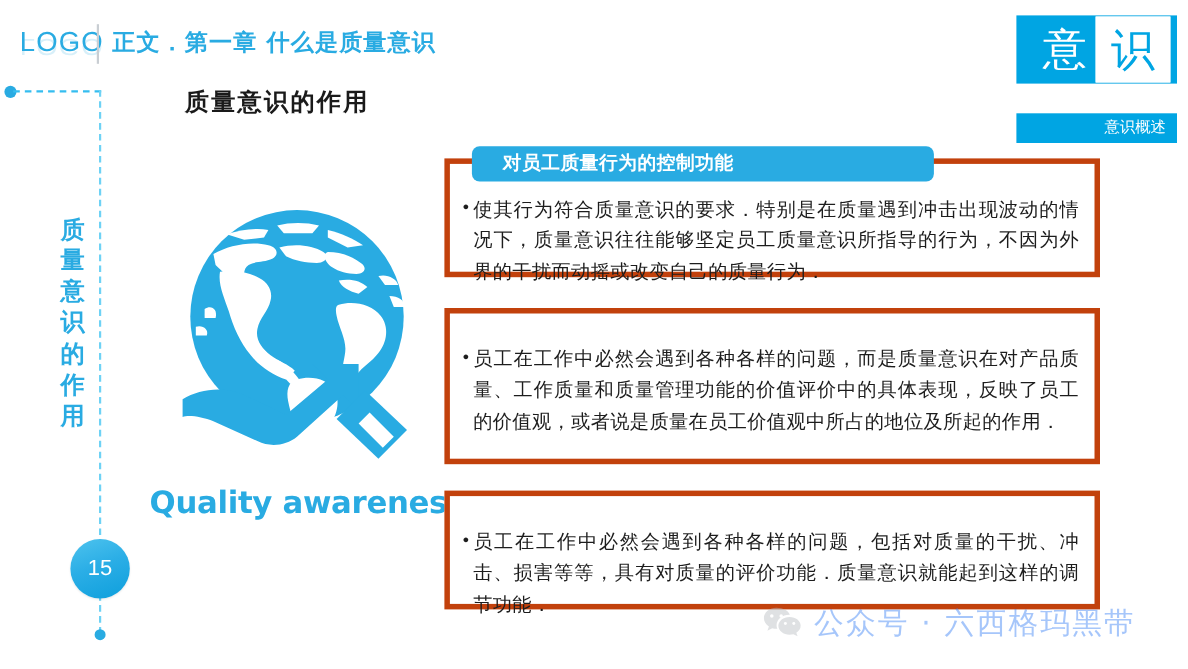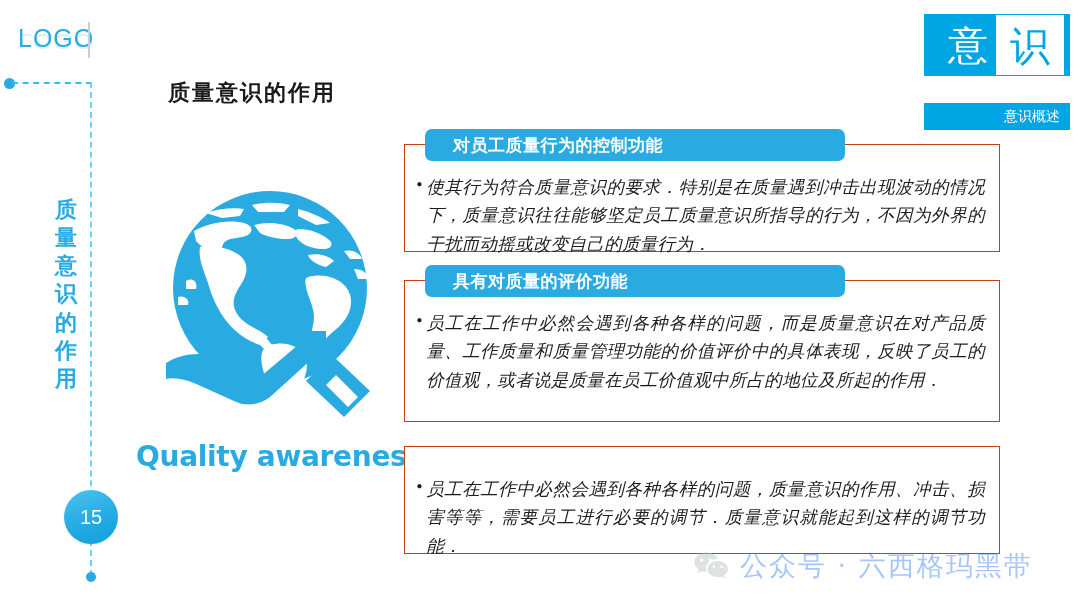--- a/index.html
+++ b/index.html
@@ -229,21 +229,21 @@
     color: #29ABE2;
     letter-spacing: -0.3px;
     white-space: nowrap;
   }
 
   
   .content-box {
     position: absolute;
     left: 404px;
     width: 596px;
-    border: 1px solid #c2410c;
+    border: 5px solid #c2410c;
     box-sizing: border-box;
     background: #ffffff;
   }
   .box-header {
     position: absolute;
     left: 20px;
     top: -16px;
     height: 32px;
     min-width: 420px;
     background: #29ABE2;
@@ -274,21 +274,20 @@
   .bullet-dot {
     flex: 0 0 auto;
     font-size: 15px;
     line-height: 1.62;
     padding-right: 2px;
     color: #1d1d1d;
   }
   .bullet-text {
     flex: 1 1 auto;
     text-align: justify;
-    font-style: italic;
   }
 
   #box-1 { top: 144px; height: 108px; }
   #box-2 { top: 280px; height: 142px; }
   #box-3 { top: 446px; height: 108px; }
 
   
   #watermark {
     position: absolute;
     left: 694px;
@@ -309,20 +308,21 @@
   }
 </style>
 </head>
 <body>
 
 <div id="slide">
 
   <div id="logo-reflection">LOGO</div>
   <div id="logo">LOGO</div>
   <div id="header-divider"></div>
+  <div id="header-title">正文．第一章 什么是质量意识</div>
 
   <div id="badge">
     <div id="badge-char-1">意</div>
     <div id="badge-char-2-box">
       <span id="badge-char-2">识</span>
     </div>
   </div>
   <div id="badge-sub">意识概述</div>
 
   <div id="slide-title">质量意识的作用</div>
@@ -424,34 +424,33 @@
     <div class="box-header">对员工质量行为的控制功能</div>
     <div class="box-body">
       <div class="bullet-row">
         <span class="bullet-dot">•</span>
         <span class="bullet-text">使其行为符合质量意识的要求．特别是在质量遇到冲击出现波动的情况下，质量意识往往能够坚定员工质量意识所指导的行为，不因为外界的干扰而动摇或改变自己的质量行为．</span>
       </div>
     </div>
   </div>
 
   <div class="content-box" id="box-2">
-    <div class="box-header">具有对质量的评价功能</div>
     <div class="box-body">
       <div class="bullet-row">
         <span class="bullet-dot">•</span>
         <span class="bullet-text">员工在工作中必然会遇到各种各样的问题，而是质量意识在对产品质量、工作质量和质量管理功能的价值评价中的具体表现，反映了员工的价值观，或者说是质量在员工价值观中所占的地位及所起的作用．</span>
       </div>
     </div>
   </div>
 
   <div class="content-box" id="box-3">
     <div class="box-body">
       <div class="bullet-row">
         <span class="bullet-dot">•</span>
-        <span class="bullet-text">员工在工作中必然会遇到各种各样的问题，质量意识的作用、冲击、损害等等，需要员工进行必要的调节．质量意识就能起到这样的调节功能．</span>
+        <span class="bullet-text">员工在工作中必然会遇到各种各样的问题，包括对质量的干扰、冲击、损害等等，具有对质量的评价功能．质量意识就能起到这样的调节功能．</span>
       </div>
     </div>
   </div>
 
   <div id="watermark">
     <span id="watermark-icon">
       <svg viewBox="0 0 40 34" xmlns="http://www.w3.org/2000/svg">
         <g fill="#b9bdc2">
           <path d="M14 1 C 6.5 1, 0.5 6, 0.5 12.2 C 0.5 15.8, 2.6 19, 5.9 21.1
                    L 4.3 25.6 L 9.4 23.1 C 10.9 23.5, 12.4 23.7, 14 23.7

